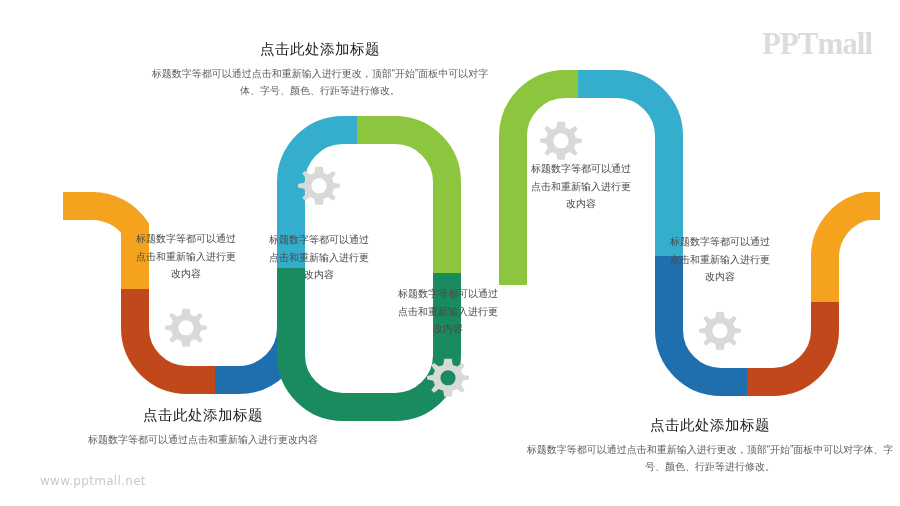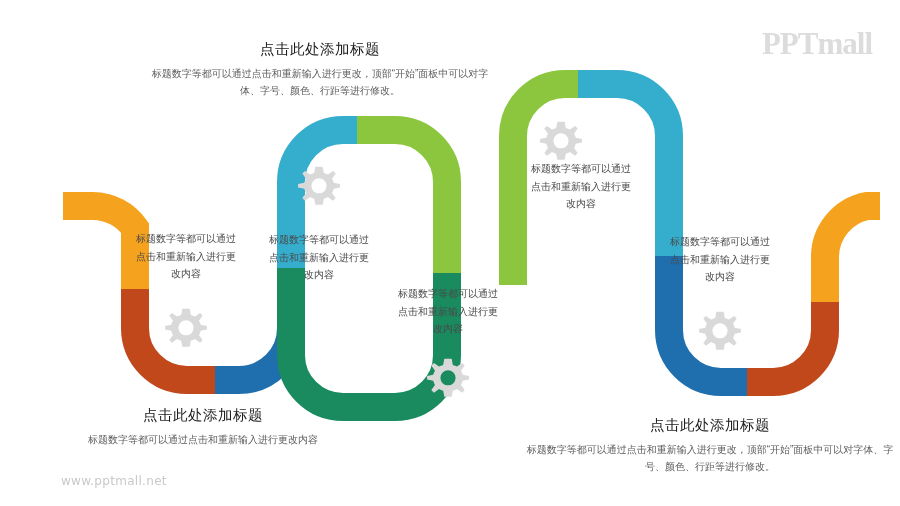--- a/index.html
+++ b/index.html
@@ -23,21 +23,21 @@
     top: 26px;
     font-size: 31px;
     font-weight: bold;
     letter-spacing: -1px;
     color: #dcdcdc;
     font-family: Liberation Serif, serif;
     user-select: none;
   }
   .watermark {
     position: absolute;
-    left: 61px;
+    left: 40px;
     bottom: 18px;
     font-size: 12px;
     color: #c9c9c9;
     letter-spacing: 0.3px;
     font-family: "DejaVu Sans", sans-serif;
   }
   .caption {
     position: absolute;
     text-align: center;
   }

